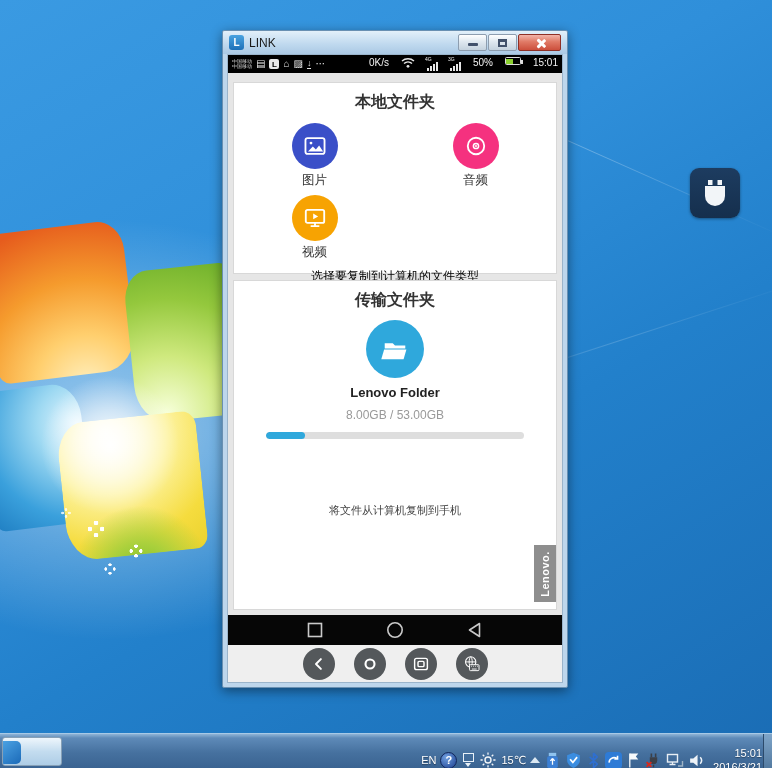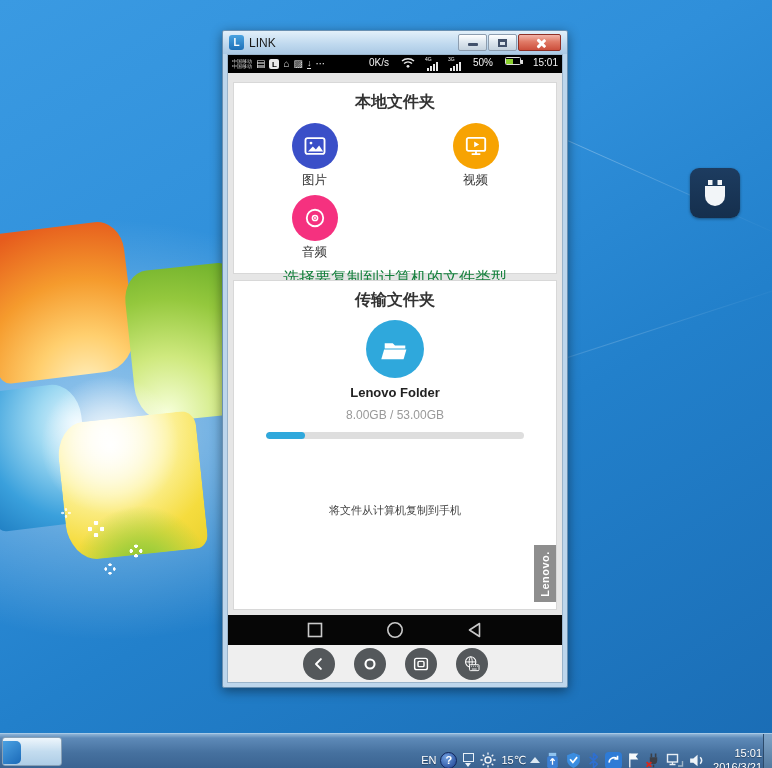--- a/index.html
+++ b/index.html
@@ -83,21 +83,21 @@
 
   .pcontent { flex:1; position:relative; }
   .card { position:absolute; left:5px; right:5px; background:#fff; border:1px solid #d8d8d8; }
   .card1 { top:9px; height:192px; text-align:center; }
   .card2 { top:207px; height:330px; text-align:center; }
   .card-title { font-size:16px; font-weight:bold; color:#333; margin-top:9px; }
   .tiles { display:flex; flex-wrap:wrap; margin-top:4px;justify-content:space-between; }
   .tile { width:50%; margin-top:6px; cursor:pointer; }
   .circ { width:46px; height:46px; border-radius:50%; margin:0 auto; display:flex; align-items:center; justify-content:center; }
   .tile-label { font-size:12.5px; color:#333; margin-top:3px; }
-  .caption { font-size:16px; color:#15803d; margin-top:7px; }
+  .caption { font-size:12px; color:#000000; margin-top:7px; }
 
   .folder-circ { width:58px; height:58px; border-radius:50%; margin:9px auto 0; display:flex; align-items:center; justify-content:center; cursor:pointer; }
   .fname { font-size:13px; font-weight:bold; color:#222; margin-top:7px; }
   .fusage { font-size:12px; color:#999; margin-top:8px; }
   .pbar { width:258px; height:7px; border-radius:4px; background:#dedede; margin:10px auto 0; position:relative; overflow:hidden; }
   .pbar i { position:absolute; left:0; top:0; bottom:0; border-radius:4px; background:#2fa8dc; }
   .hint { position:absolute; left:0; right:0; top:222px; font-size:11px; color:#444; }
   .brand { position:absolute; right:0; top:264px; width:22px; height:57px; background:#8e8e8e;
     display:flex; align-items:center; justify-content:center; }
   .brand span { transform:rotate(-90deg); color:#fff; font-size:11px; font-weight:bold; letter-spacing:.5px; white-space:nowrap; }
@@ -224,39 +224,39 @@
               <div class="circ" style="background-color: rgb(58, 79, 200);">
                 <svg width="26" height="26" viewBox="0 0 24 24">
                   <rect x="3.2" y="4.8" width="17.6" height="14.4" rx="2" fill="none" stroke="#fff" stroke-width="1.7"></rect>
                   <circle cx="8.3" cy="9.3" r="1.3" fill="#fff"></circle>
                   <path d="M5.5 17 l4.5-4.5 2.8 2.8 3-3.8 3.7 5.5 z" fill="#fff"></path>
                 </svg>
               </div>
               <div class="tile-label">图片</div>
             </div>
             <div class="tile">
+              <div class="circ" style="background-color: rgb(245, 49, 127);">
+                <svg width="26" height="26" viewBox="0 0 24 24">
+                  <circle cx="12" cy="12" r="7.6" fill="none" stroke="#fff" stroke-width="1.7"></circle>
+                  <circle cx="12" cy="12" r="2.4" fill="none" stroke="#fff" stroke-width="1.4"></circle>
+                  <circle cx="12" cy="12" r="0.9" fill="#fff"></circle>
+                </svg>
+              </div>
+              <div class="tile-label">音频</div>
+            </div>
+            <div class="tile">
               <div class="circ" style="background-color: rgb(247, 163, 2);">
                 <svg width="26" height="26" viewBox="0 0 24 24">
                   <rect x="3.5" y="4.5" width="17" height="12" rx="1.6" fill="none" stroke="#fff" stroke-width="1.7"></rect>
                   <path d="M10.3 7.8 l4.6 2.7 -4.6 2.7 z" fill="#fff"></path>
                   <path d="M12 16.5 v2.2 M8 19.5 h8" stroke="#fff" stroke-width="1.7" fill="none"></path>
                 </svg>
               </div>
               <div class="tile-label">视频</div>
             </div>
-            <div class="tile">
-              <div class="circ" style="background-color: rgb(245, 49, 127);">
-                <svg width="26" height="26" viewBox="0 0 24 24">
-                  <circle cx="12" cy="12" r="7.6" fill="none" stroke="#fff" stroke-width="1.7"></circle>
-                  <circle cx="12" cy="12" r="2.4" fill="none" stroke="#fff" stroke-width="1.4"></circle>
-                  <circle cx="12" cy="12" r="0.9" fill="#fff"></circle>
-                </svg>
-              </div>
-              <div class="tile-label">音频</div>
-            </div>
           </div>
           <div class="caption">选择要复制到计算机的文件类型</div>
         </div>
 
         <div class="card card2">
           <div class="card-title">传输文件夹</div>
           <div class="folder-circ" style="background-color: rgb(47, 168, 220);">
             <svg width="32" height="32" viewBox="0 0 28 28">
               <path d="M5 9 h7 l2 2 h9 v2.5 h-18 z" fill="#fff"></path>
               <path d="M4.5 14.5 h19.5 l-2.5 8.5 h-19.5 z" fill="#fff"></path>

